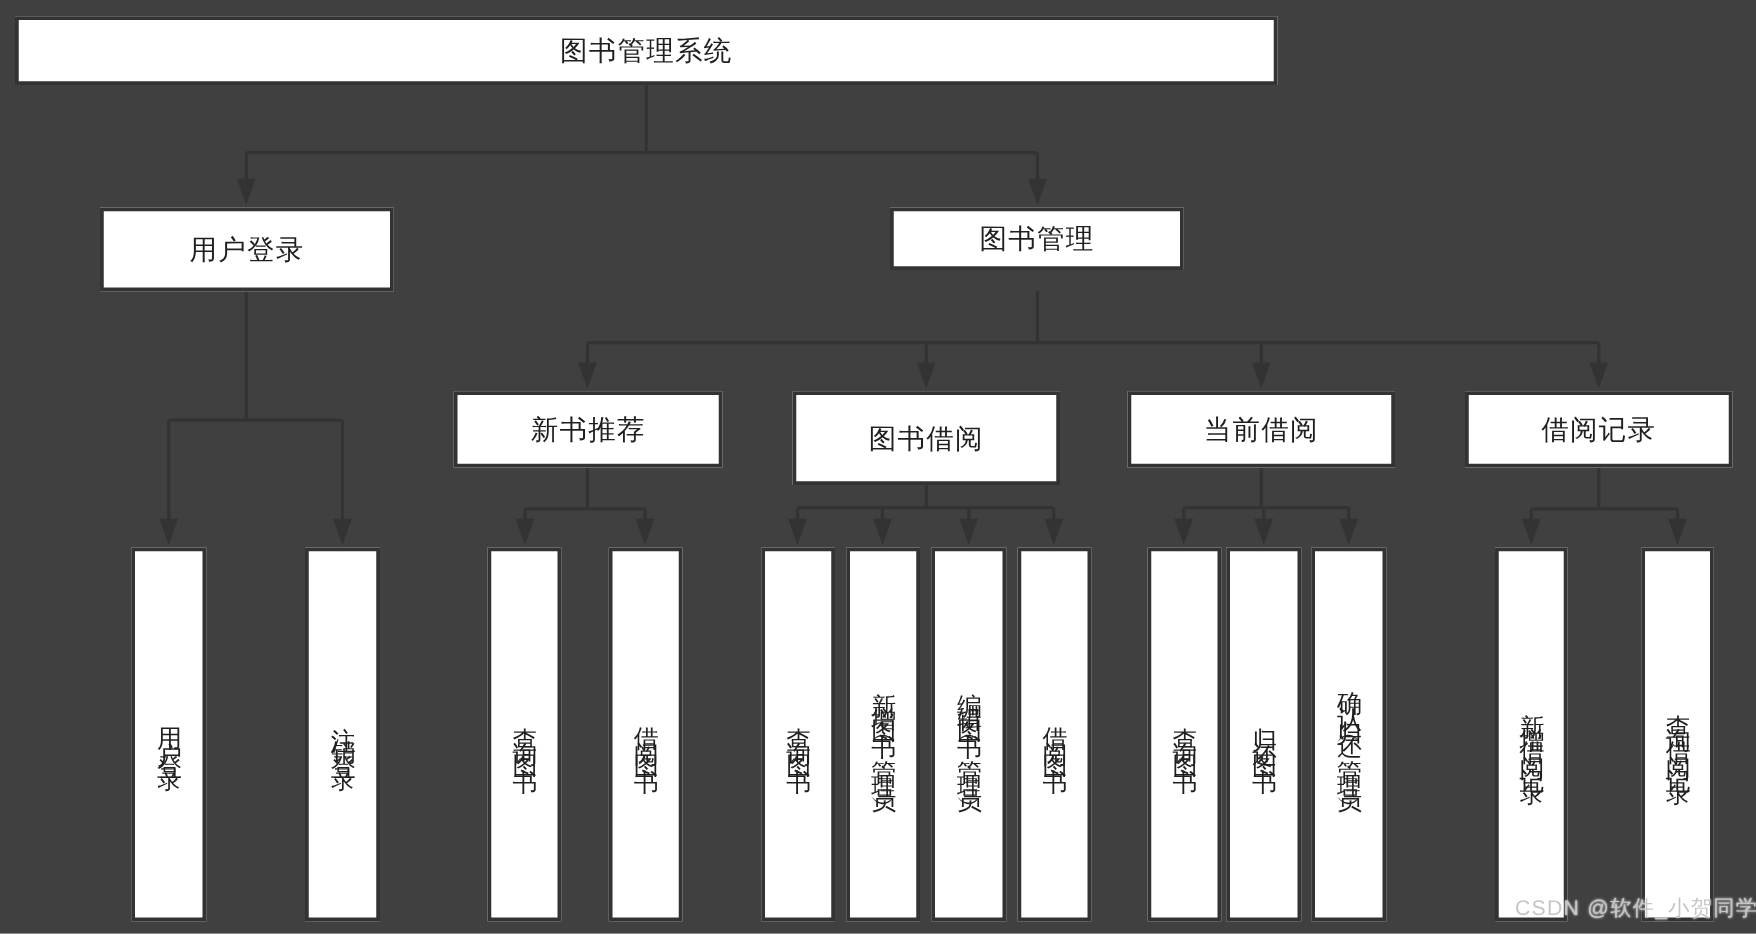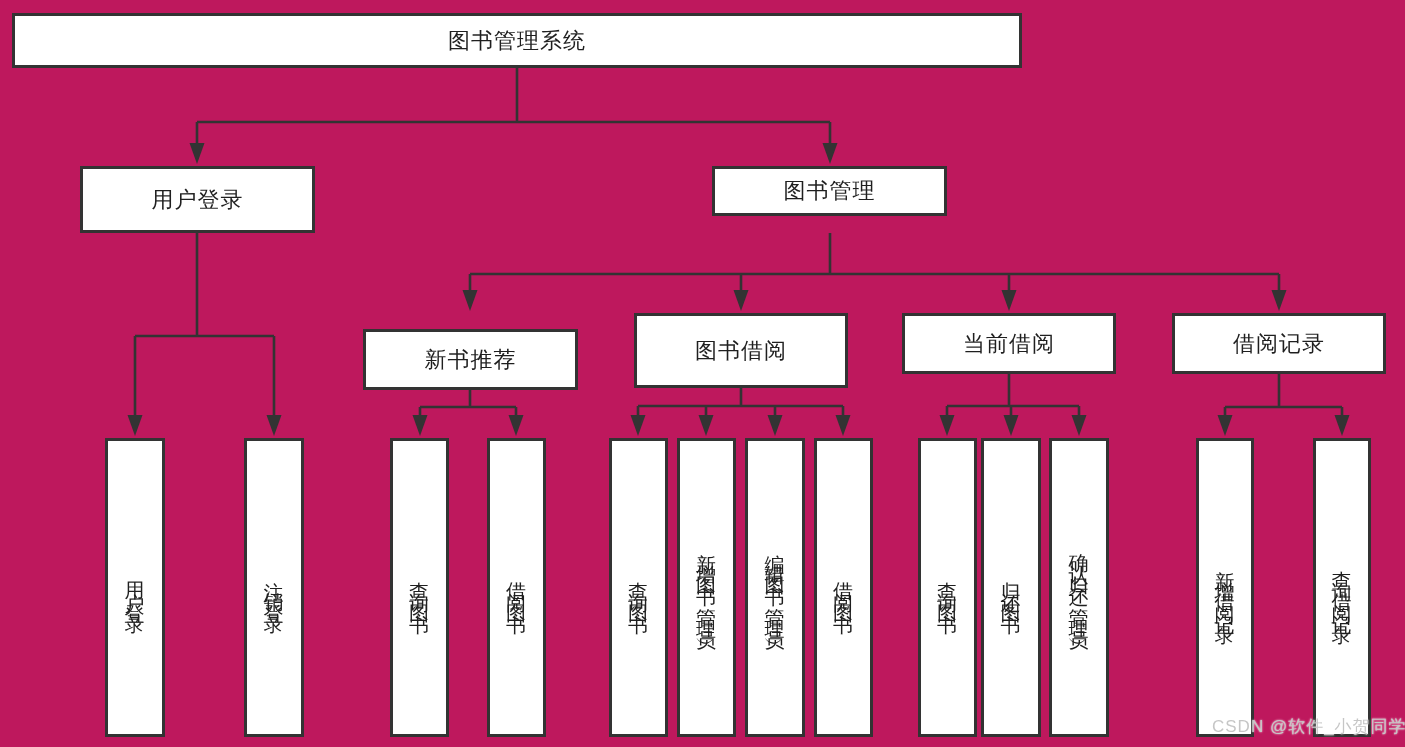--- a/index.html
+++ b/index.html
@@ -1,20 +1,20 @@
 <!DOCTYPE html>
 <html><head>
 <meta charset="utf-8">
 <style>
   html, body { margin: 0; padding: 0; background: #ffffff; }
   .stage {
     position: relative;
     width: 1405px;
     height: 747px;
-    background: #be185d;
+    background: #404040;
     font-family: "Liberation Sans", "DejaVu Sans", sans-serif;
     color: #1f1f1f;
     overflow: hidden;
   }
   .wires { position: absolute; left: 0; top: 0; z-index: 1; }
   .node {
     position: absolute;
     box-sizing: border-box;
     border: 3px solid #333333;
     background: #ffffff;
@@ -80,21 +80,21 @@
       <polygon points="1217.5,415 1232.5,415 1225,436"></polygon>
       <polygon points="1334.5,415 1349.5,415 1342,436"></polygon>
     </g>
   </svg>
 
   <div class="node h-node" style="left:12px; top:13px; width:1010px; height:55px;">图书管理系统</div>
 
   <div class="node h-node" style="left:80px; top:166px; width:235px; height:67px;">用户登录</div>
   <div class="node h-node" style="left:712px; top:166px; width:235px; height:50px;">图书管理</div>
 
-  <div class="node h-node" style="left:363px; top:313px; width:215px; height:61px;margin-top:16px;">新书推荐</div>
+  <div class="node h-node" style="left:363px; top:313px; width:215px; height:61px;">新书推荐</div>
   <div class="node h-node" style="left:634px; top:313px; width:214px; height:75px;">图书借阅</div>
   <div class="node h-node" style="left:902px; top:313px; width:214px; height:61px;text-align:center;">当前借阅</div>
   <div class="node h-node" style="left:1172px; top:313px; width:214px; height:61px;">借阅记录</div>
 
   <div class="node v-node" style="left:105px; top:438px; width:60px; height:299px;">用户登录</div>
   <div class="node v-node" style="left:244px; top:438px; width:60px; height:299px;">注销登录</div>
 
   <div class="node v-node" style="left:390px; top:438px; width:59px; height:299px;">查询图书</div>
   <div class="node v-node" style="left:487px; top:438px; width:59px; height:299px;">借阅图书</div>
 

